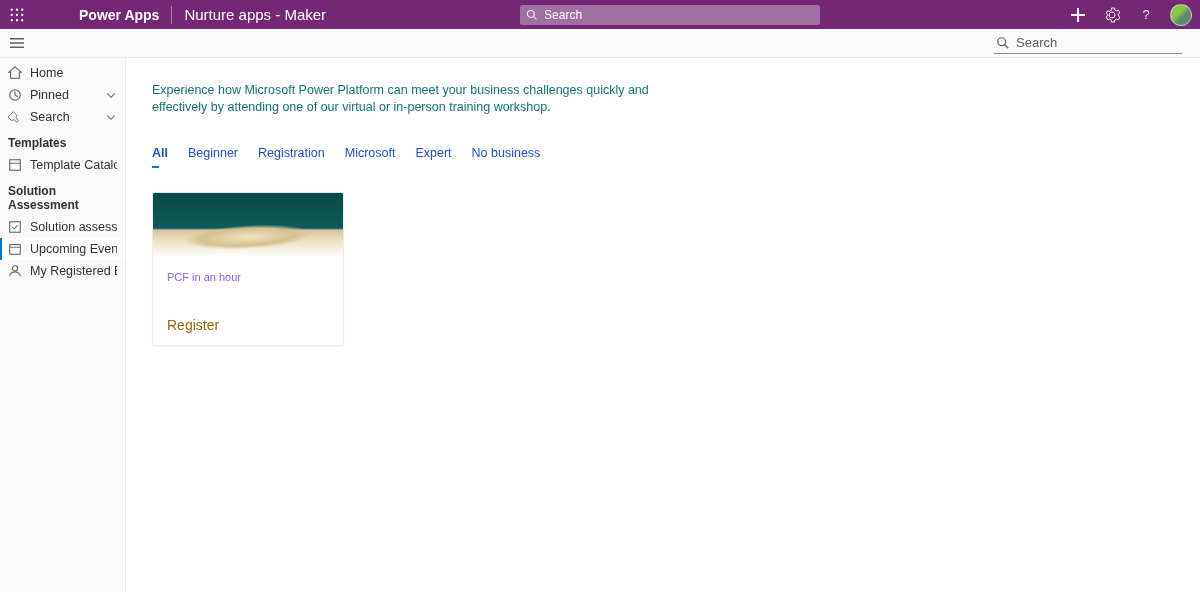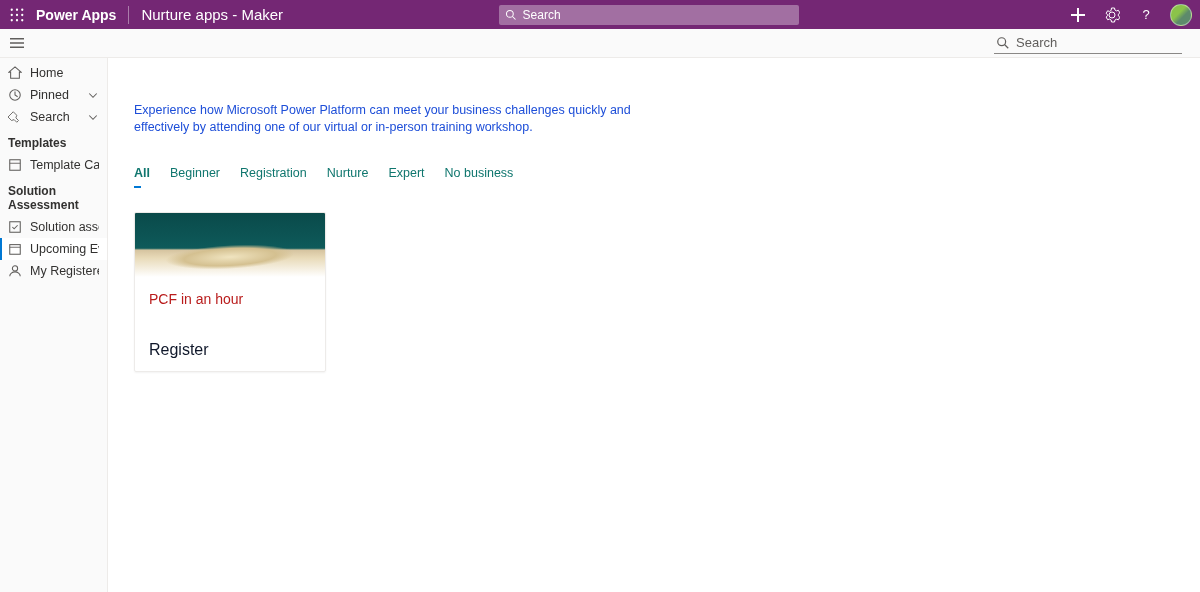--- a/index.html
+++ b/index.html
@@ -2,21 +2,21 @@
 <html><head>
 <meta charset="utf-8">
 <style>
 * { box-sizing: border-box; margin: 0; padding: 0; }
 body { font-family: "Segoe UI", Tahoma, sans-serif; font-size: 14px; color: #323130; background: #fff; overflow: hidden; }
 
 
 .top-header { height: 29px; background: #742774; display: flex; align-items: center; color: #fff; }
 .waffle { width: 34px; height: 29px; display: flex; align-items: center; justify-content: center; cursor: pointer; }
 .waffle svg { width: 14px; height: 14px; fill: #fff; }
-.brand { font-weight: 600; font-size: 14px; padding: 0 12px 0 2px; }
+.brand { font-weight: 600; font-size: 14px; padding: 0 12px 0 2px; margin-left: 43px; }
 .vdiv { width: 1px; height: 18px; background: rgba(255,255,255,0.4); }
 .appname { font-size: 15px; padding: 0 12px; }
 .header-spacer { flex: 1; display: flex; justify-content: center; }
 .top-search { width: 300px; height: 20px; background: #a26fa2; border-radius: 2px; display: flex; align-items: center; padding: 0 6px; color: #fff; font-size: 12px; margin-left: -60px; }
 .top-search svg { width: 12px; height: 12px; fill: #fff; margin-right: 6px; }
 .hdr-icons { display: flex; align-items: center; padding-right: 8px; gap: 2px; }
 .hdr-btn { width: 32px; height: 29px; display: flex; align-items: center; justify-content: center; cursor: pointer; }
 .hdr-btn svg { width: 16px; height: 16px; fill: #fff; }
 .avatar { width: 22px; height: 22px; border-radius: 50%; background: linear-gradient(135deg,#8bc34a 40%,#5d8a6b 60%); margin-left: 6px; border: 1px solid rgba(255,255,255,0.4); }
 
@@ -25,48 +25,48 @@
 .hamburger { width: 34px; height: 29px; display: flex; align-items: center; justify-content: center; cursor: pointer; }
 .hamburger svg { width: 16px; height: 16px; fill: #605e5c; }
 .sub-spacer { flex: 1; }
 .sub-search { display: flex; align-items: center; height: 22px; width: 188px; margin-right: 18px; border-bottom: 1px solid #8a8886; color: #605e5c; font-size: 13px; }
 .sub-search svg { width: 14px; height: 14px; fill: #605e5c; margin: 0 6px 0 2px; }
 
 
 .main-row { display: flex; height: calc(592px - 29px - 29px); }
 
 
-.sidebar { width: 108px; background: #fafafa; border-right: 1px solid #edebe9; padding-top: 4px; font-size: 12.5px; }
+.sidebar { width: 126px; background: #fafafa; border-right: 1px solid #edebe9; padding-top: 4px; font-size: 12.5px; }
 .nav-item { height: 22px; display: flex; align-items: center; padding: 0 8px; cursor: pointer; position: relative; }
 .nav-item.active { background: #fff; }
 .nav-item.active::before { content:""; position:absolute; left:0; top:0; bottom:0; width:2px; background:#0078d4; }
 .nav-icon { width: 14px; height: 14px; margin-right: 8px; flex-shrink: 0; fill: #605e5c; }
 .nav-label { flex: 1; white-space: nowrap; overflow: hidden; }
 .chev { width: 12px; height: 12px; fill: #605e5c; }
 .nav-section { font-weight: 600; padding: 8px 8px 4px; font-size: 12px; color: #323130; }
 
 
 .content { flex: 1; background: #fff; padding: 24px 26px; overflow: auto; }
 .page-title { font-size: 19px; font-weight: 400; margin-bottom: 6px; color: #323130; }
-.page-desc { font-size: 12.5px; color: #1d4ed8; max-width: 520px; line-height: 1.35; margin-top: 20px; }
+.page-desc { font-size: 12.5px; color: #0f766e; max-width: 520px; line-height: 1.35; }
 
 
 .tabs { display: flex; gap: 20px; margin-top: 30px; border-bottom: none; font-size: 12.5px; }
-.tab { padding-bottom: 6px; cursor: pointer; color: #0f766e; position: relative; }
+.tab { padding-bottom: 6px; cursor: pointer; color: #1d4ed8; position: relative; }
 .tab.active { font-weight: 600; }
 .tab.active::after { content:""; position:absolute; left:0; right:55%; bottom:-2px; height:2px; background:#0078d4; }
 
 
 .card { width: 192px; border: 1px solid #edebe9; border-radius: 2px; margin-top: 26px; overflow: hidden; box-shadow: 0 1px 2px rgba(0,0,0,0.05); }
 .card-img { height: 64px; background: linear-gradient(180deg,#0a4a4a 0%,#0e5a5a 55%,#d6c4a0 58%,#e8dab8 70%,#fff 100%); position: relative; }
 .card-img::after { content:""; position:absolute; left:30px; right:30px; bottom:8px; height:24px; background: radial-gradient(ellipse at center,#f0e4c0 0%,#d4c090 50%,transparent 70%); border-radius: 50% 50% 0 0; transform: skewY(-3deg); }
 .card-body { padding: 14px 14px 12px; }
-.card-title { font-size: 14px; font-weight: 400; color: #b91c1c; margin-bottom: 6px; }
+.card-title { font-size: 11px; font-weight: 400; color: #8b5cf6; margin-bottom: 6px; }
 .card-meta { font-size: 12px; color: #605e5c; }
-.card-link { font-size: 16px; color: #0f172a; margin-top: 28px; display: inline-block; cursor: pointer; }
+.card-link { font-size: 14px; color: #a16207; margin-top: 28px; display: inline-block; cursor: pointer; }
 </style>
 </head>
 <body>
 
 <div class="top-header">
   <div class="waffle">
     <svg viewBox="0 0 16 16">
         <circle cx="2" cy="2" r="1.3"></circle>
         <circle cx="8" cy="2" r="1.3"></circle>
         <circle cx="14" cy="2" r="1.3"></circle>
@@ -192,21 +192,21 @@
     </div>
   </div>
 
   <div class="content">
     <div class="page-desc">Experience how Microsoft Power Platform can meet your business challenges quickly and effectively by attending one of our virtual or in-person training workshop.</div>
 
     <div class="tabs">
       <div class="tab active">All</div>
       <div class="tab">Beginner</div>
       <div class="tab">Registration</div>
-      <div class="tab">Nurture</div>
+      <div class="tab">Microsoft</div>
       <div class="tab">Expert</div>
       <div class="tab">No business</div>
     </div>
 
     <div class="card">
       <div class="card-img"></div>
       <div class="card-body">
         <div class="card-title">PCF in an hour</div>
         <a class="card-link">Register</a>
       </div>

